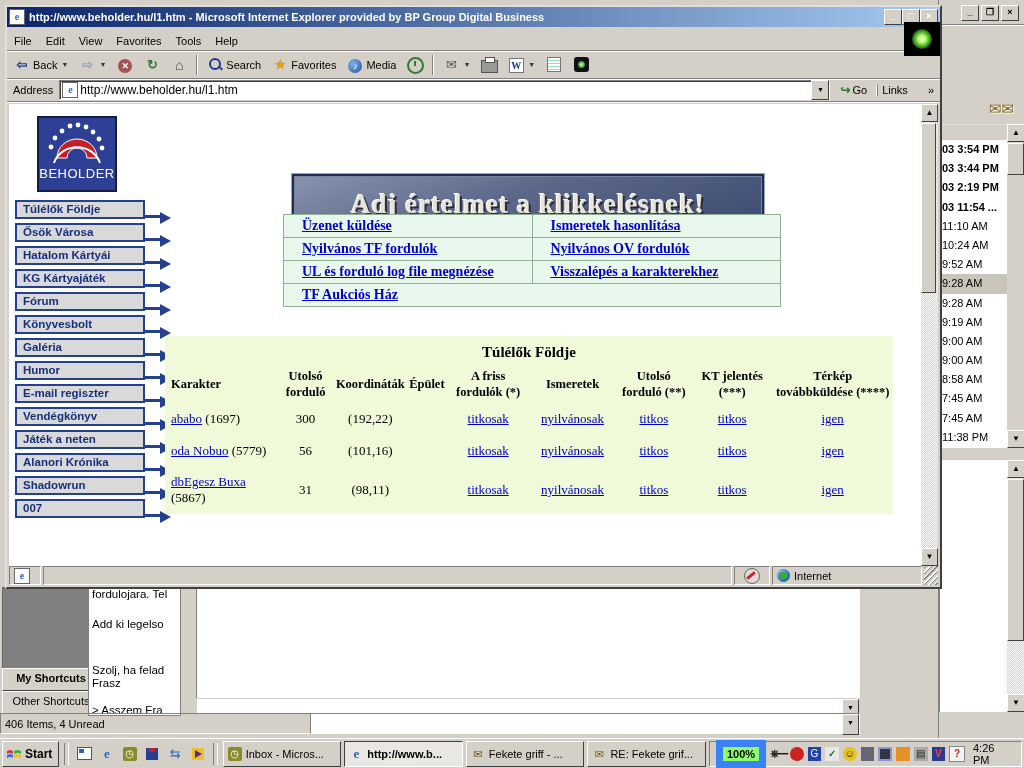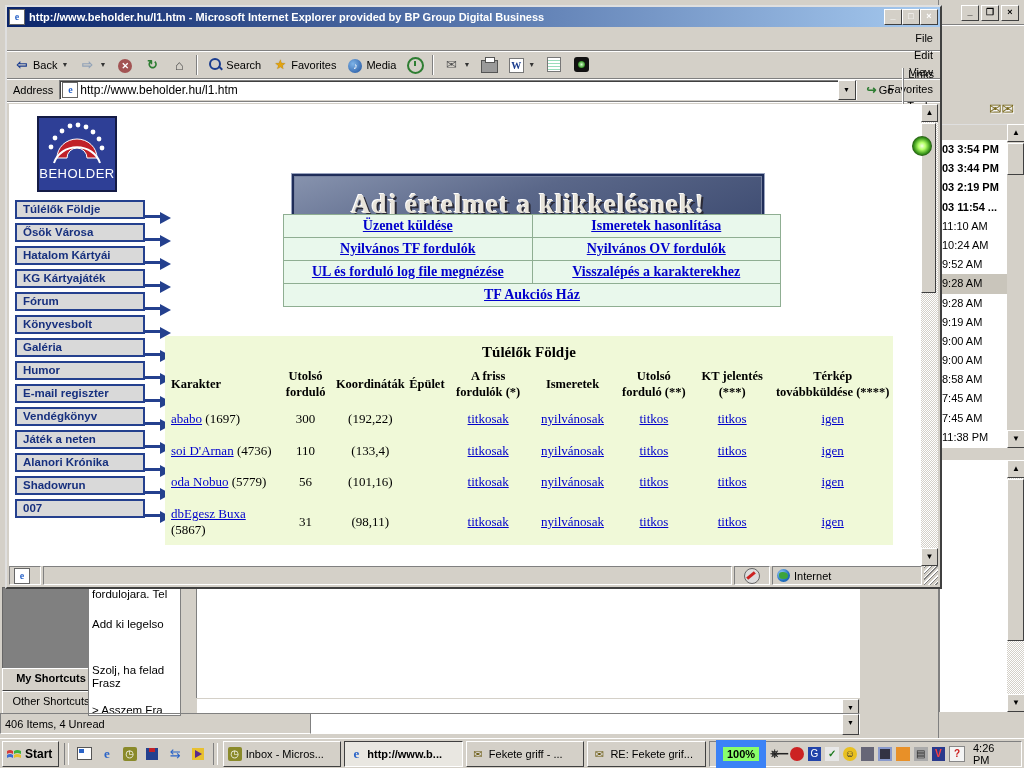--- a/index.html
+++ b/index.html
@@ -15,21 +15,21 @@
           border:1px solid;border-color:#ffffff #404040 #404040 #ffffff;background:#d4d0c8;color:#000;}
   .grip{background:repeating-linear-gradient(135deg,#fff 0 1px,#808080 1px 2px,transparent 2px 4px);}
   
   #ie{left:5px;top:5px;width:933px;height:580px;border:2px solid;border-color:#dfdfdf #404040 #404040 #dfdfdf;
       background:#d4d0c8;box-shadow:0 0 0 1px #d4d0c8 inset;}
   #ie .titlebar{height:20px;background:linear-gradient(90deg,#0a246a,#a6caf0);display:flex;align-items:center;
       padding:0 2px;color:#fff;font-weight:bold;font-size:11px;}
   #ie .titlebar .tt{flex:1;white-space:nowrap;overflow:hidden;margin-left:4px;}
   .docicon{width:14px;height:14px;background:#fff;border:1px solid #666;font-size:10px;line-height:13px;
       text-align:center;color:#2a64c8;font-weight:bold;font-family:"Liberation Serif",serif;}
-  #ie .menubar{height:23px;display:flex;align-items:flex-end;border-bottom:1px solid #808080;box-shadow:0 1px 0 #fff;flex-direction:column;}
+  #ie .menubar{height:23px;display:flex;align-items:center;border-bottom:1px solid #808080;box-shadow:0 1px 0 #fff;}
   #ie .menubar .mi{padding:5px 7px 0 7px;}
   .throbber{width:36px;height:34px;background:#000;margin-left:auto;position:relative;z-index:3;}
   .throbber .orb{position:absolute;left:8px;top:7px;width:20px;height:20px;border-radius:50%;
       background:radial-gradient(circle,#f4ffe8 0%,#b6ff6a 25%,#3f9c1e 55%,#0b2b06 80%,#000 100%);}
   #ie .toolbar{height:27px;display:flex;align-items:center;padding:0 2px;border-bottom:1px solid #808080;box-shadow:0 1px 0 #fff;gap:1px;}
   .tbtn{display:flex;align-items:center;gap:3px;padding:2px 4px;border:1px solid transparent;}
   .tsep{width:1px;height:20px;background:#808080;border-right:1px solid #fff;margin:0 3px;}
   .tico{display:inline-block;width:16px;height:16px;text-align:center;line-height:16px;font-size:13px;}
   .ddn{font-size:7px;color:#333;margin-left:1px;}
   .ico-back{color:#1b3d8f;font-weight:bold;}
@@ -55,42 +55,42 @@
       background:radial-gradient(circle,#d6ffd0,#2f8f1f 70%,#000);}
   #ie .addrbar{height:22px;display:flex;align-items:center;padding:0 2px;border-bottom:1px solid #808080;box-shadow:0 1px 0 #fff;}
   #ie .addrbar .lbl{padding:0 6px 0 4px;}
   .addrfield{flex:1;height:18px;display:flex;align-items:center;background:#fff;
       border:1px solid;border-color:#808080 #fff #fff #808080;box-shadow:1px 1px 0 #404040 inset;}
   .addrfield input{flex:1;border:0;outline:none;font-size:12px;font-family:"Liberation Sans",sans-serif;padding:0 2px;background:#fff;}
   .combodrop{width:16px;height:18px;font-size:7px;line-height:17px;text-align:center;
       border:1px solid;border-color:#fff #404040 #404040 #fff;background:#d4d0c8;}
   .gobtn{display:flex;align-items:center;gap:2px;padding:1px 6px;margin-left:4px;}
   .goarrow{color:#2e7d32;font-weight:bold;font-size:12px;}
-  .linkszone{display:flex;align-items:center;gap:20px;padding:0 4px;margin-left:4px;border-left:1px solid #808080;box-shadow:-1px 0 0 #fff;flex-direction:column;}
+  .linkszone{display:flex;align-items:center;gap:20px;padding:0 4px;margin-left:4px;border-left:1px solid #808080;box-shadow:-1px 0 0 #fff;}
   
   #page{position:absolute;left:2px;top:97px;right:2px;bottom:21px;background:#fff;overflow:hidden;
         font-family:"Liberation Serif",serif;}
   #pagescroll{position:absolute;right:0;top:0;width:17px;bottom:0;background:#d4d0c8;
         background-image:repeating-conic-gradient(#fff 0 25%,#d4d0c8 0 50%);background-size:2px 2px;}
   a.blue{color:#0000cc;text-decoration:underline;}
   #logo{left:28px;top:12px;}
   #nav{left:6px;top:96px;width:150px;}
   .nav-item{position:relative;width:120px;height:15px;line-height:15px;margin-bottom:4px;background:#d9d9d9;
       border:2px solid #24408e;color:#17307e;font-weight:bold;font-size:11.5px;padding-left:6px;
       font-family:"Liberation Sans",sans-serif;white-space:nowrap;}
   .nav-item::before{content:"";position:absolute;right:-17px;bottom:-1px;width:17px;height:3px;background:#24408e;}
   .nav-item::after{content:"";position:absolute;right:-28px;bottom:-7px;border-left:11px solid #24408e;
       border-top:6px solid transparent;border-bottom:6px solid transparent;}
   #banner{left:283px;top:32px;width:468px;height:57px;display:flex;align-items:center;justify-content:center;
       background:linear-gradient(160deg,#8793ae 0%,#5a6789 45%,#3c4a70 100%);
       border:2px solid #1f2d59;box-shadow:0 0 0 1px #9aa4bf, inset 0 0 0 1px #77829f;margin-top:38px;}
   #banner .btxt{font-size:27px;font-weight:bold;color:#e8e4da;letter-spacing:1px;
       text-shadow:2px 2px 0 #2a2a36,-1px -1px 0 #ffffff;}
   #qlinks{left:274px;top:110px;width:498px;border-collapse:collapse;background:#e9f8ec;}
-  #qlinks td{border:1px solid #8fae92;text-align:center;padding:3px 2px;font-size:14px;font-weight:bold;}
+  #qlinks td{border:1px solid #8fae92;padding:3px 18px;font-size:14px;font-weight:bold;}
   #dtable{left:156px;top:232px;width:728px;background:#f0f9d8;border-collapse:collapse;}
   #dtable .ttl{font-size:15px;font-weight:bold;text-align:center;padding:7px 0 5px;}
   #dtable th{font-size:12.5px;font-weight:bold;text-align:center;padding:3px 2px;line-height:1.25;}
   #dtable td{font-size:13px;text-align:center;padding:8px 3px;line-height:1.2;}
   #dtable td.nm{text-align:left;padding-left:6px;}
   
   #iestatus{position:absolute;left:2px;bottom:2px;right:2px;height:19px;display:flex;gap:2px;align-items:stretch;}
   .spane{border:1px solid;border-color:#808080 #fff #fff #808080;display:flex;align-items:center;padding:0 4px;gap:4px;}
   .globe{width:13px;height:13px;border-radius:50%;background:radial-gradient(circle at 35% 35%,#9fd0ff,#1f6fbf 60%,#14509a);
       position:relative;overflow:hidden;}
@@ -400,31 +400,20 @@
         <td>300</td>
         <td>(192,22)</td>
         <td></td>
         <td><a class="blue" href="#">titkosak</a></td>
         <td><a class="blue" href="#">nyilvánosak</a></td>
         <td><a class="blue" href="#">titkos</a></td>
         <td><a class="blue" href="#">titkos</a></td>
         <td><a class="blue" href="#">igen</a></td>
       </tr>
       <tr>
-        <td class="nm"><a class="blue" href="#">soi D'Arnan</a> <span>(4736)</span></td>
-        <td>110</td>
-        <td>(133,4)</td>
-        <td></td>
-        <td><a class="blue" href="#">titkosak</a></td>
-        <td><a class="blue" href="#">nyilvánosak</a></td>
-        <td><a class="blue" href="#">titkos</a></td>
-        <td><a class="blue" href="#">titkos</a></td>
-        <td><a class="blue" href="#">igen</a></td>
-      </tr>
-      <tr>
         <td class="nm"><a class="blue" href="#">oda Nobuo</a> <span>(5779)</span></td>
         <td>56</td>
         <td>(101,16)</td>
         <td></td>
         <td><a class="blue" href="#">titkosak</a></td>
         <td><a class="blue" href="#">nyilvánosak</a></td>
         <td><a class="blue" href="#">titkos</a></td>
         <td><a class="blue" href="#">titkos</a></td>
         <td><a class="blue" href="#">igen</a></td>
       </tr>

